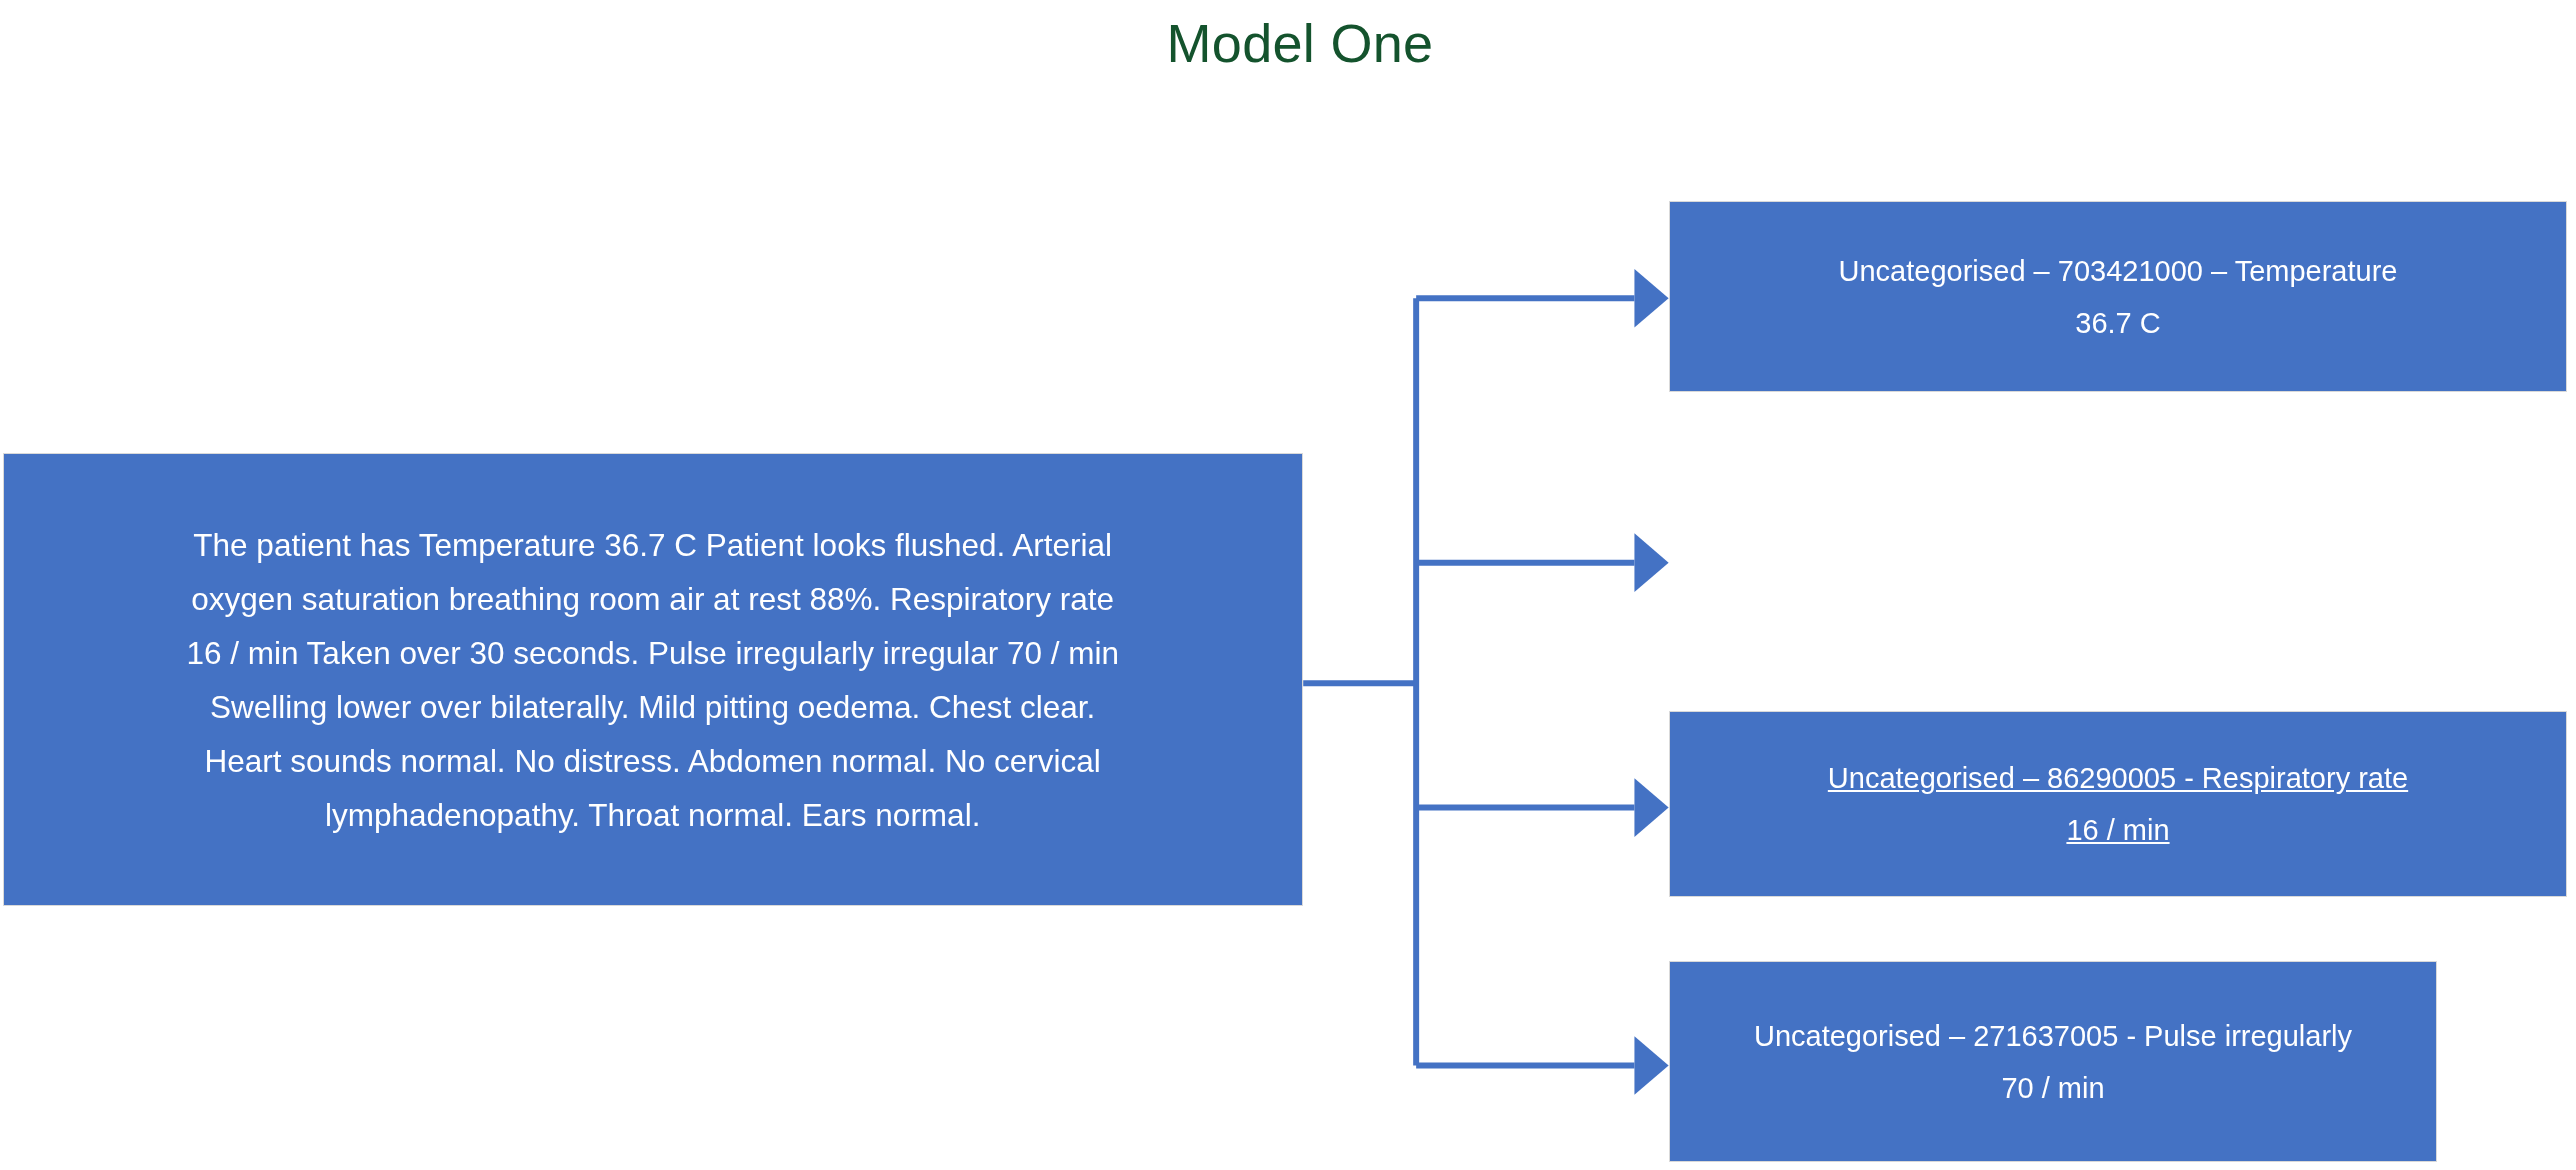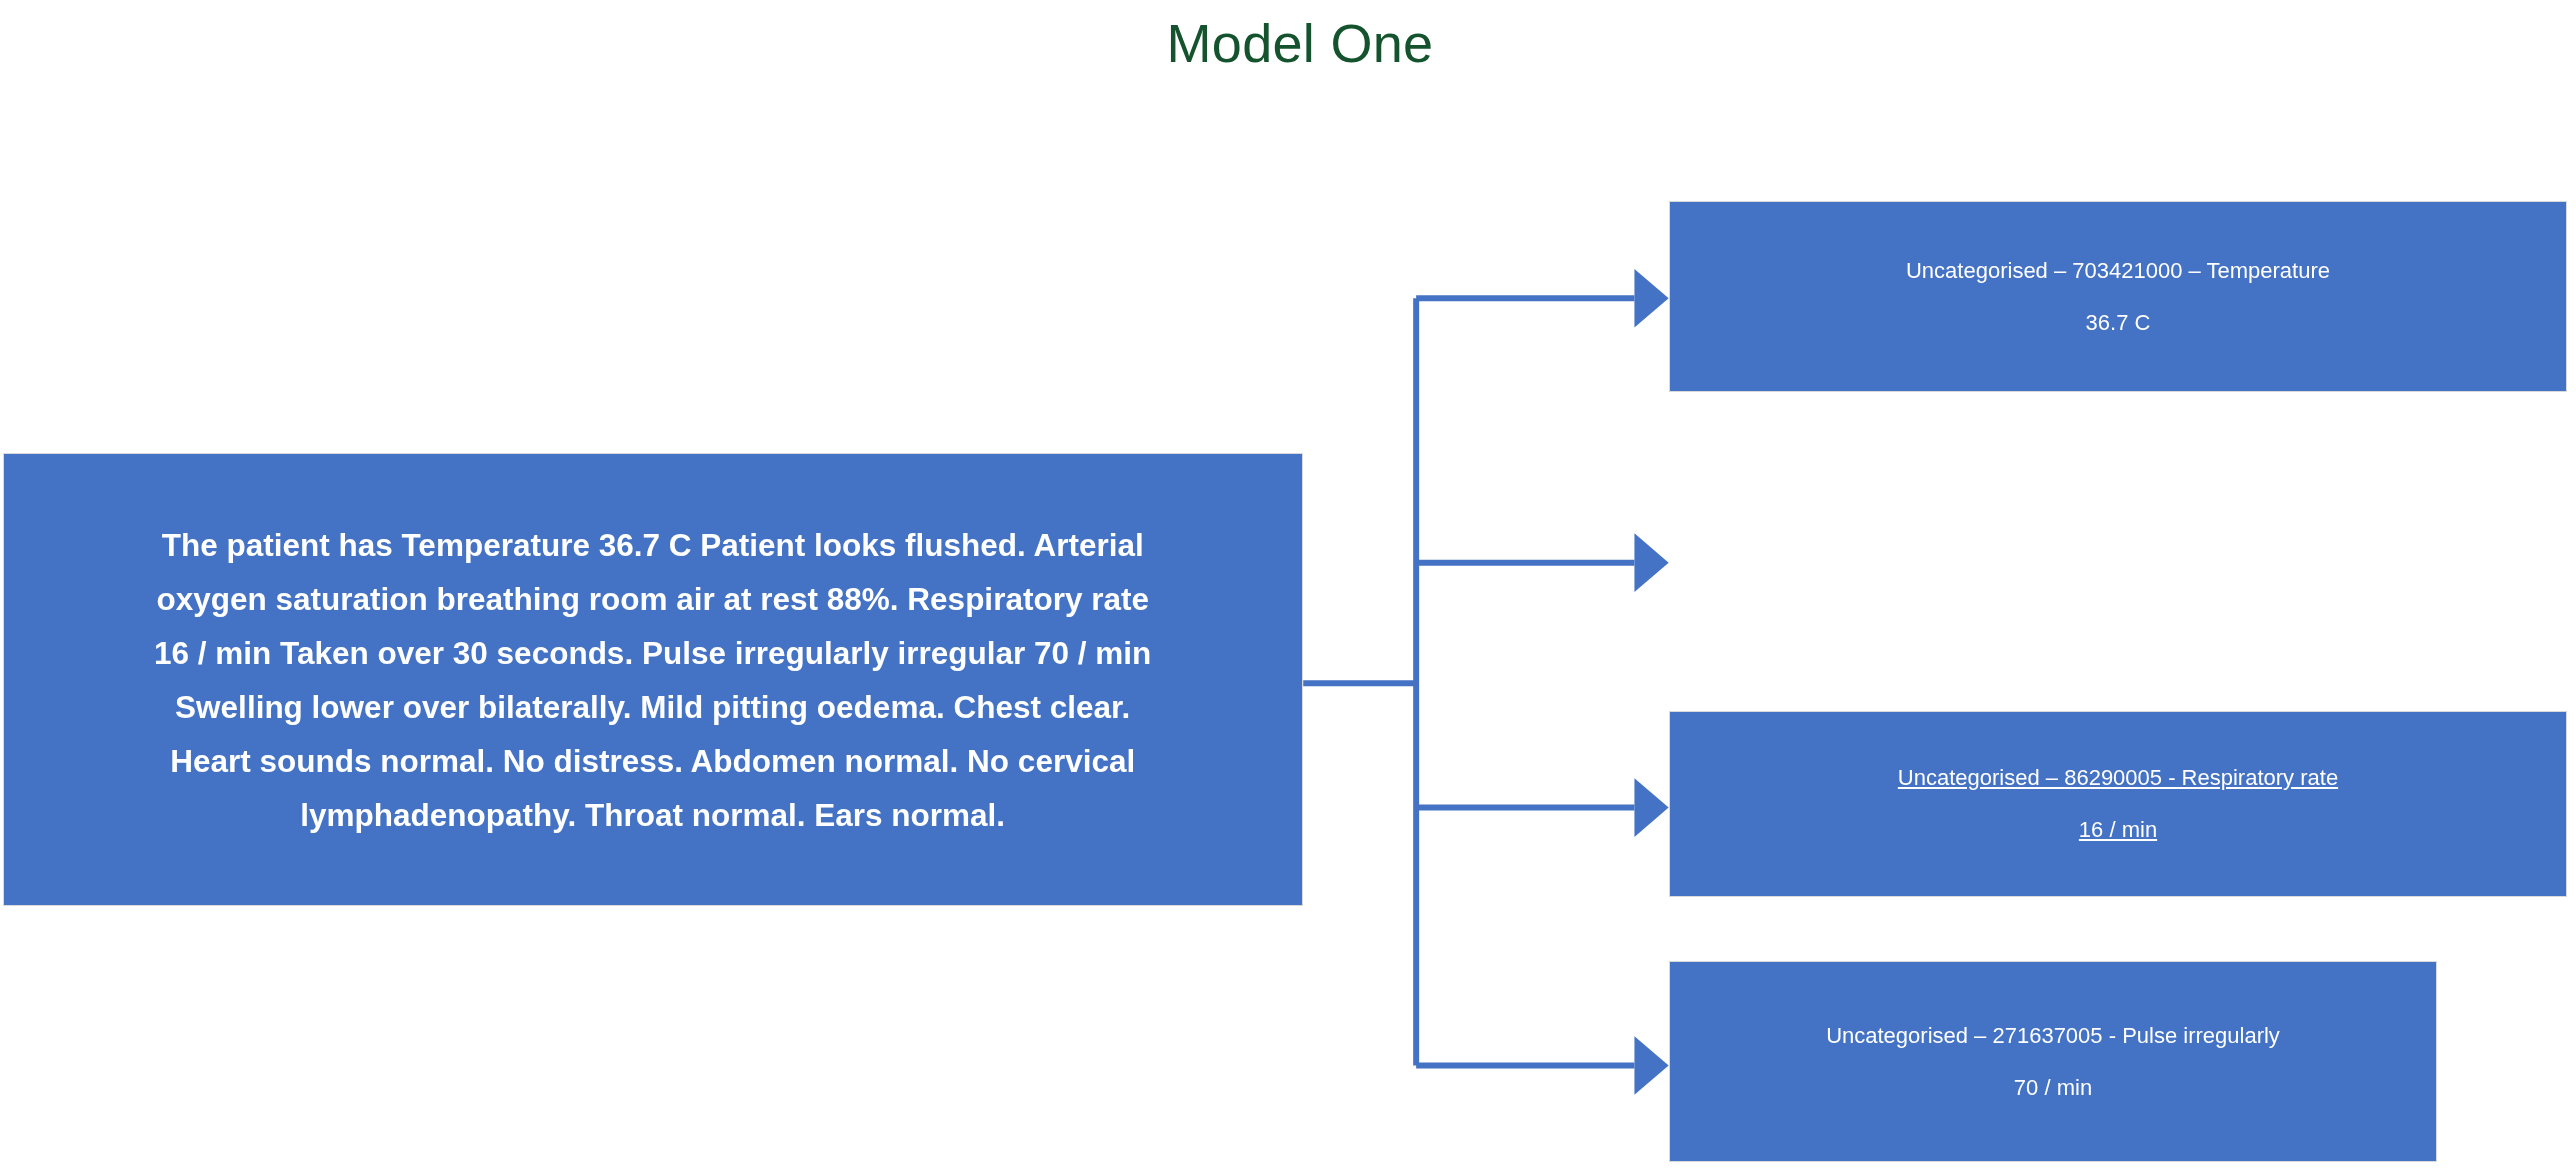--- a/index.html
+++ b/index.html
@@ -60,29 +60,28 @@
   #source-box {
     left: 2.7px;
     top: 453px;
     width: 1300px;
     height: 453px;
   }
   #source-box .node-text {
     font-size: 31.5px;
     line-height: 54px;
     padding: 0 12px;
-    font-weight: bold;
   }
   #source-box .node-text p {
     margin: 0;
   }
 
   
   .out-box .node-text {
-    font-size: 22px;
+    font-size: 29px;
     line-height: 52px;
   }
   .out-box .node-text p { margin: 0; }
 
   #out-box-1 { left: 1669px; top: 201px;  width: 898px; height: 191px; }
   #out-box-2 { left: 1669px; top: 459px;  width: 898px; height: 213px; }
   #out-box-3 { left: 1669px; top: 711px; width: 898px; height: 186px; text-decoration: underline; }
   #out-box-4 { left: 1669px; top: 961px; width: 768px; height: 201px; }
 
   

